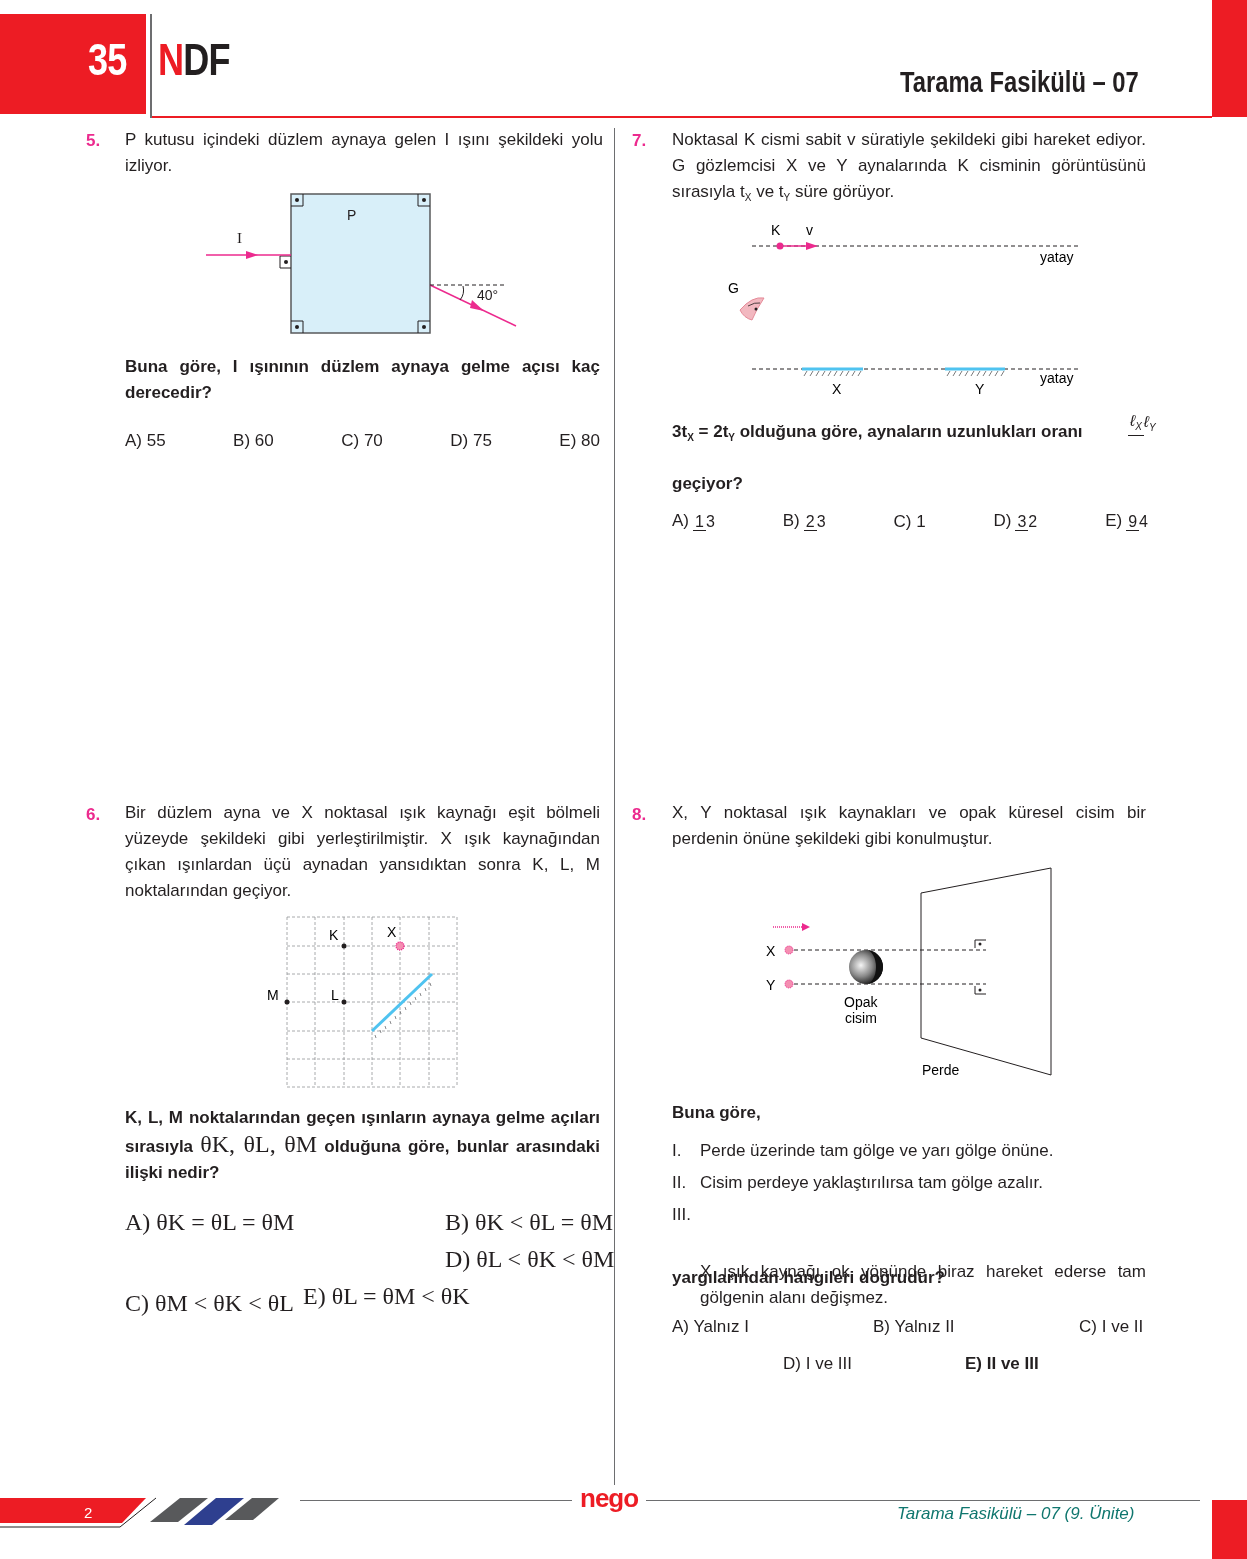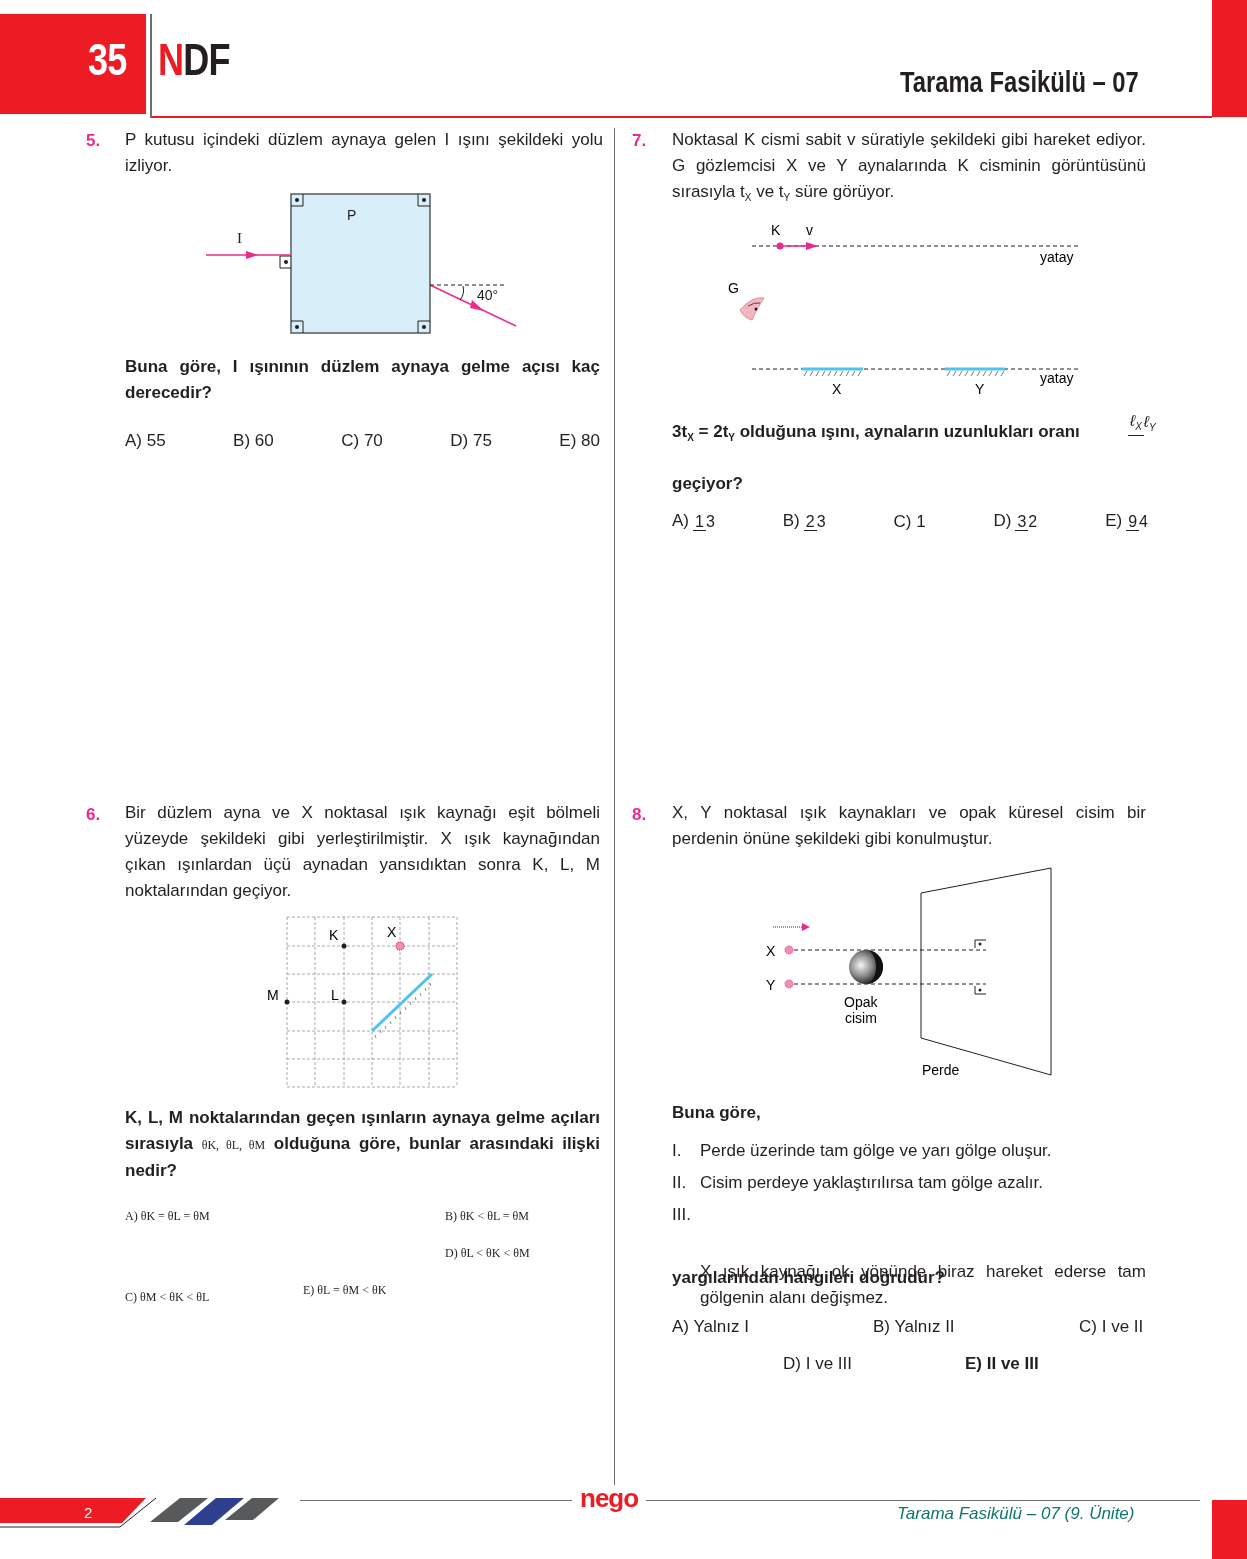--- a/index.html
+++ b/index.html
@@ -19,21 +19,21 @@
   .right-tab { left: 1212px; top: 0; width: 35px; height: 117px; background: #ed1c24; }
   .right-tab-bottom { left: 1212px; top: 1500px; width: 35px; height: 59px; background: #ed1c24; }
 
   .col-divider { left: 614px; top: 128px; width: 1px; height: 1360px; background: #6d6e70; }
 
   .qnum { font: bold 17px/1 "Liberation Sans", sans-serif; color: #ec2a8e; }
   .txt { font: 17px/26px "Liberation Sans", sans-serif; color: #231f20; }
   .bold { font-weight: bold; }
   .opt { font: 17px/1 "Liberation Sans", sans-serif; }
   sub { font-size: 10px; vertical-align: -4px; }
-  .theta { font-family: "Liberation Serif", serif; font-size: 12px; }
+  .theta { font-family: "Liberation Serif", serif; font-size: 24px; }
   .frac { display: inline-flex; flex-direction: row; align-items: center; vertical-align: middle; font-size: 16px; line-height: 17px; margin-left: 4px; }
   .frac .num { border-bottom: 1px solid #231f20; padding: 0 2px; }
   .diagram-label { font: 14px/1 "Liberation Sans", sans-serif; }
 
   
   .foot-line { left: 300px; top: 1500px; width: 900px; height: 1px; background: #6d6e70; }
   .foot-title { left: 897px; top: 1505px; font: italic 17px/1 "Liberation Sans", sans-serif; color: #0f766e; }
   .foot-page { left: 84px; top: 1505px; font: 15px/1 "Liberation Sans", sans-serif; color: #fff; }
 </style>
 </head>
@@ -114,21 +114,21 @@
     <line x1="245" y1="159" x2="305" y2="159" stroke="#4fc3f0" stroke-width="3"></line>
     <g stroke="#58595b" stroke-width="0.8">
       <path d="M104,166 l3,-5 M110,166 l3,-5 M116,166 l3,-5 M122,166 l3,-5 M128,166 l3,-5 M134,166 l3,-5 M140,166 l3,-5 M146,166 l3,-5 M152,166 l3,-5 M158,166 l3,-5"></path>
       <path d="M247,166 l3,-5 M253,166 l3,-5 M259,166 l3,-5 M265,166 l3,-5 M271,166 l3,-5 M277,166 l3,-5 M283,166 l3,-5 M289,166 l3,-5 M295,166 l3,-5 M301,166 l3,-5"></path>
     </g>
     <text x="132" y="184" class="diagram-label">X</text>
     <text x="275" y="184" class="diagram-label">Y</text>
     <text x="340" y="173" class="diagram-label">yatay</text>
   </svg>
 
-  <div class="abs txt bold" style="left:672px;top:419px;width:440px;"><span>3t</span><sub>X</sub><span> = 2t</span><sub>Y</sub><span> olduğuna ışını, aynaların uzunlukları oranı</span></div>
+  <div class="abs txt bold" style="left:672px;top:419px;width:440px;"><span>3t</span><sub>X</sub><span> = 2t</span><sub>Y</sub><span> olduğuna göre, aynaların uzunlukları oranı</span></div>
   <div class="abs" style="left:1124px;top:412px;">
     <span class="frac" style="font-style:italic;">
         <span class="num"><span>ℓ</span><sub>X</sub></span>
         <span><span>ℓ</span><sub>Y</sub></span>
       </span>
   </div>
   <div class="abs txt bold" style="left:672px;top:471px;">geçiyor?</div>
 
   <div class="abs" style="left:672px;top:512px;width:476px;display:flex;justify-content:space-between;align-items:center;">
     <span class="opt"><span>A)</span><span class="frac">
@@ -223,21 +223,21 @@
     <text x="16" y="96" class="diagram-label">X</text>
     <text x="16" y="130" class="diagram-label">Y</text>
     <text x="94" y="147" class="diagram-label">Opak</text>
     <text x="95" y="163" class="diagram-label">cisim</text>
     <text x="172" y="215" class="diagram-label">Perde</text>
   </svg>
 
   <div class="abs txt bold" style="left:672px;top:1100px;">Buna göre,</div>
 
   <div class="abs txt" style="left:672px;top:1138px;">I.</div>
-  <div class="abs txt" style="left:700px;top:1138px;width:446px;">Perde üzerinde tam gölge ve yarı gölge oluşur.</div>
+  <div class="abs txt" style="left:700px;top:1138px;width:446px;">Perde üzerinde tam gölge ve yarı gölge önüne.</div>
   <div class="abs txt" style="left:672px;top:1170px;">II.</div>
   <div class="abs txt" style="left:700px;top:1170px;width:446px;">Cisim perdeye yaklaştırılırsa tam gölge azalır.</div>
   <div class="abs txt" style="left:672px;top:1202px;">III.</div>
   <div class="abs txt" style="left:700px;top:1259px;width:446px;text-align:justify;">X ışık kaynağı ok yönünde biraz hareket ederse tam gölgenin alanı değişmez.</div>
 
   <div class="abs txt bold" style="left:672px;top:1265px;">yargılarından hangileri doğrudur?</div>
 
   <div class="abs opt" style="left:672px;top:1318px;"><span>A)</span> <span>Yalnız I</span></div>
   <div class="abs opt" style="left:873px;top:1318px;"><span>B)</span> <span>Yalnız II</span></div>
   <div class="abs opt" style="left:1079px;top:1318px;"><span>C)</span> <span>I ve II</span></div>

